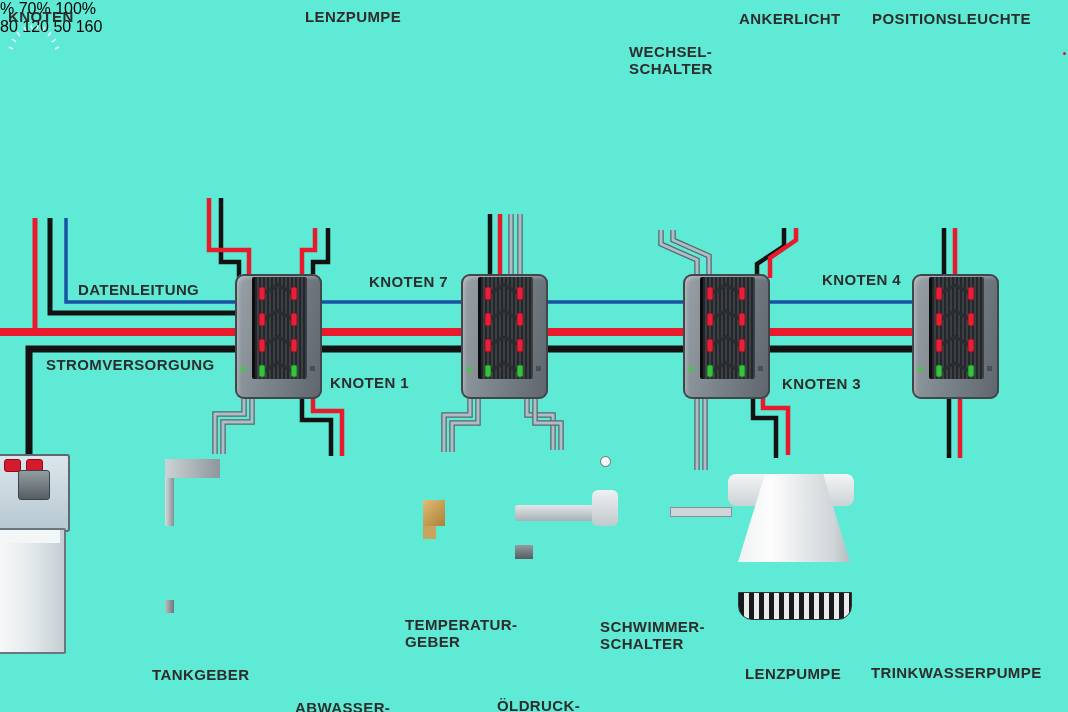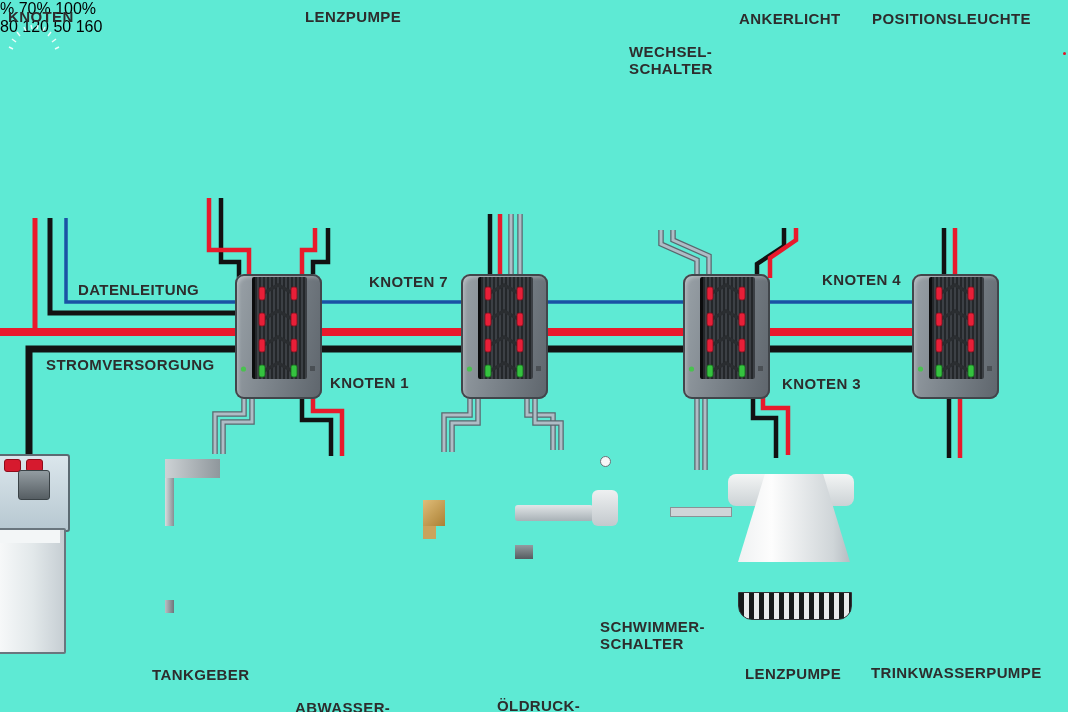--- a/index.html
+++ b/index.html
@@ -355,20 +355,23 @@
   <div class="lbl" style="left:46px;top:356px">STROMVERSORGUNG</div>
   <div class="lbl" style="left:330px;top:374px">KNOTEN 1</div>
   <div class="lbl" style="left:369px;top:273px">KNOTEN 7</div>
   <div class="lbl" style="left:782px;top:375px">KNOTEN 3</div>
   <div class="lbl" style="left:822px;top:271px">KNOTEN 4</div>
 
   <div class="lbl" style="left:152px;top:666px">TANKGEBER</div>
   <div class="lbl" style="left:295px;top:664px">
     <div>ABWASSER-</div>
   </div>
+  <div class="lbl" style="left:405px;top:581px">
+    <div>TEMPERATUR-</div><div>GEBER</div>
+  </div>
   <div class="lbl" style="left:497px;top:662px">
     <div>ÖLDRUCK-</div>
   </div>
   <div class="lbl" style="left:600px;top:583px">
     <div>SCHWIMMER-</div><div>SCHALTER</div>
   </div>
   <div class="lbl" style="left:745px;top:665px">LENZPUMPE</div>
   <div class="lbl" style="left:871px;top:664px">TRINKWASSERPUMPE</div>
 
 </div>

